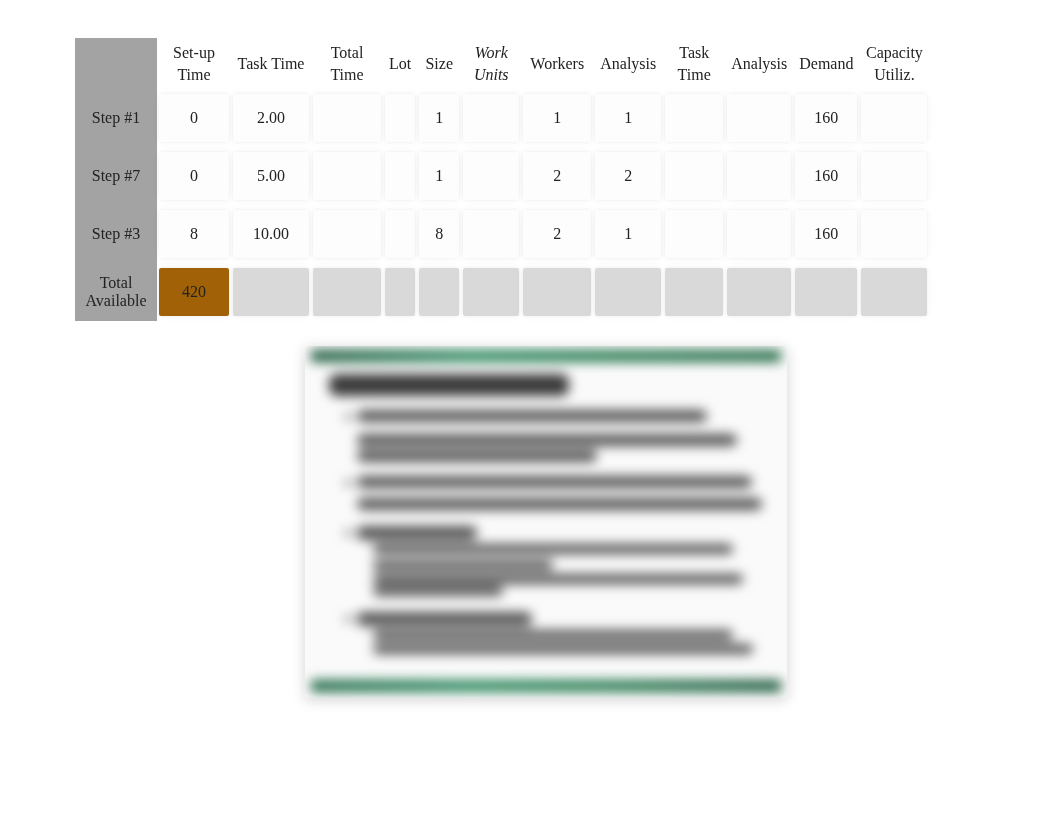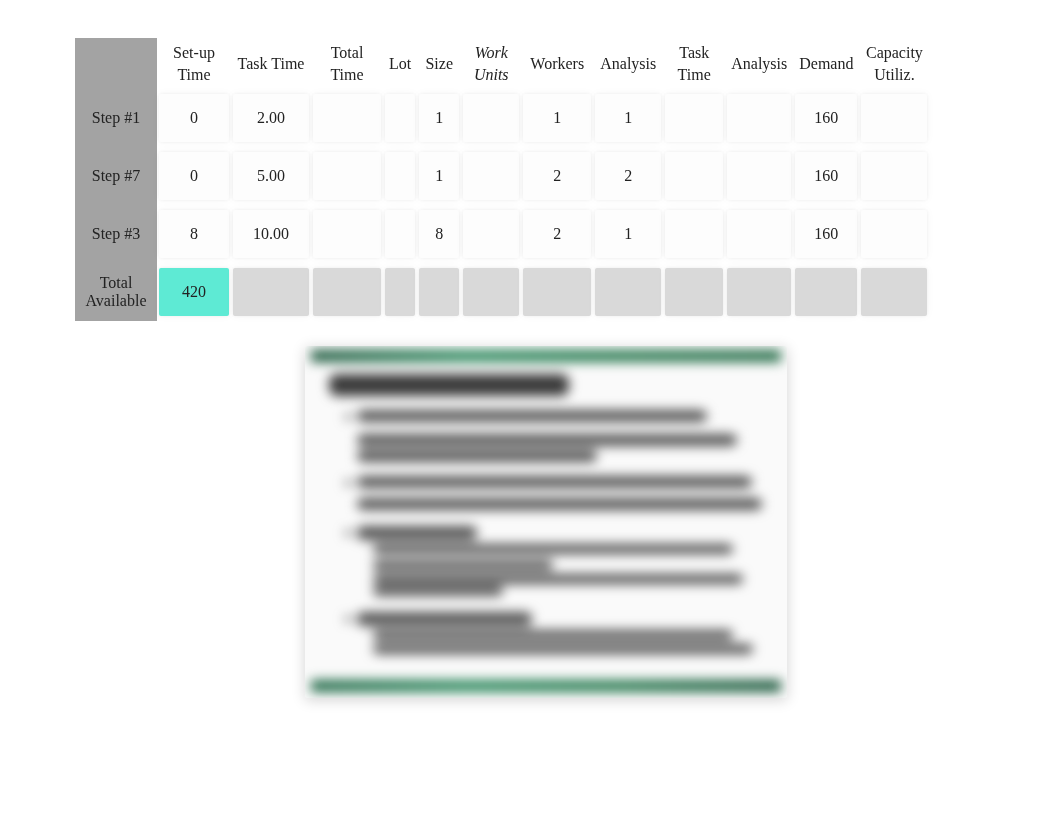--- a/index.html
+++ b/index.html
@@ -60,21 +60,21 @@
       line-height: 48px;
       background: #fdfdfd;
       border-radius: 2px;
       box-shadow: 0 0 4px rgba(0,0,0,0.06), 0 0 10px rgba(0,0,0,0.04);
       filter: blur(0.3px);
     }
     .row-gray .cell-box {
       background: #d9d9d9;
     }
     .row-gray .cell-box.first-gray {
-      background: #5eead4;
+      background: #a16207;
     }
     
     .col-setup   { width: 74px; }
     .col-task    { width: 80px; }
     .col-total   { width: 72px; }
     .col-lot     { width: 30px; }
     .col-size    { width: 44px; }
     .col-work    { width: 60px; font-style: italic; }
     .col-workers { width: 72px; }
     .col-mach    { width: 70px; }

